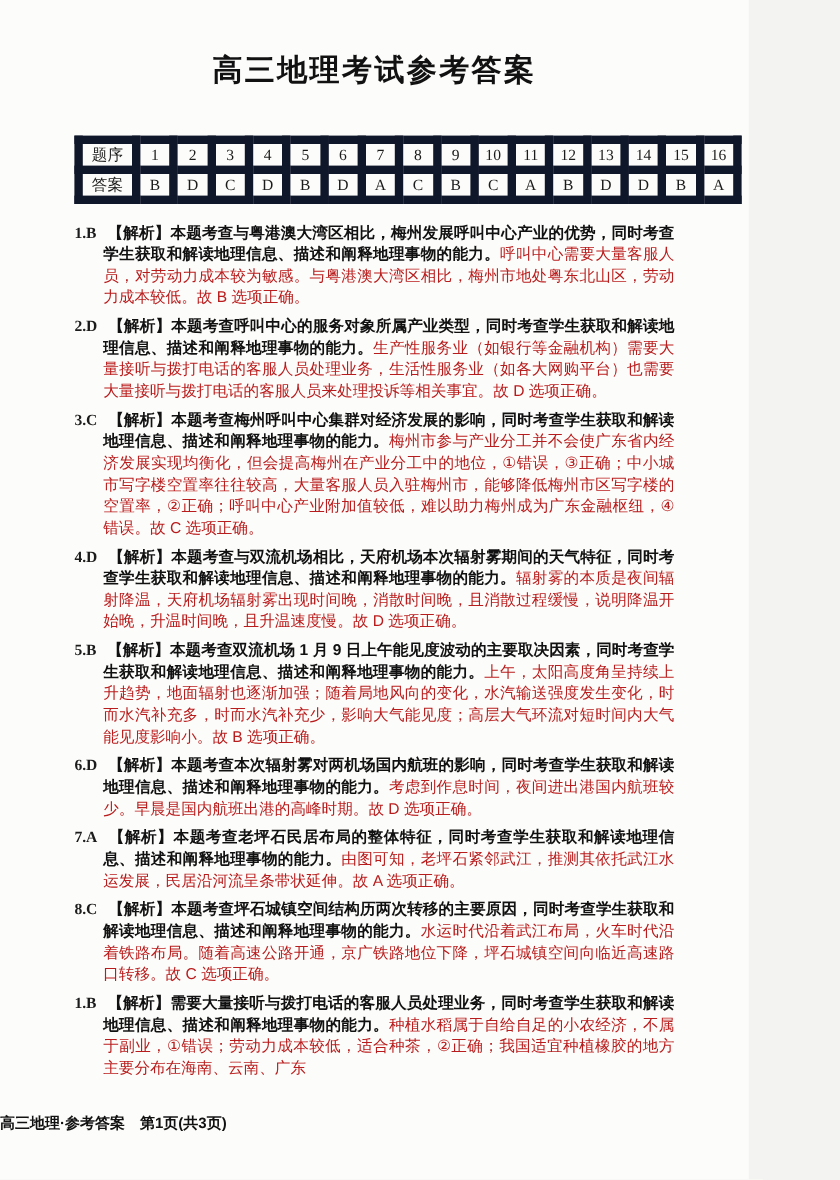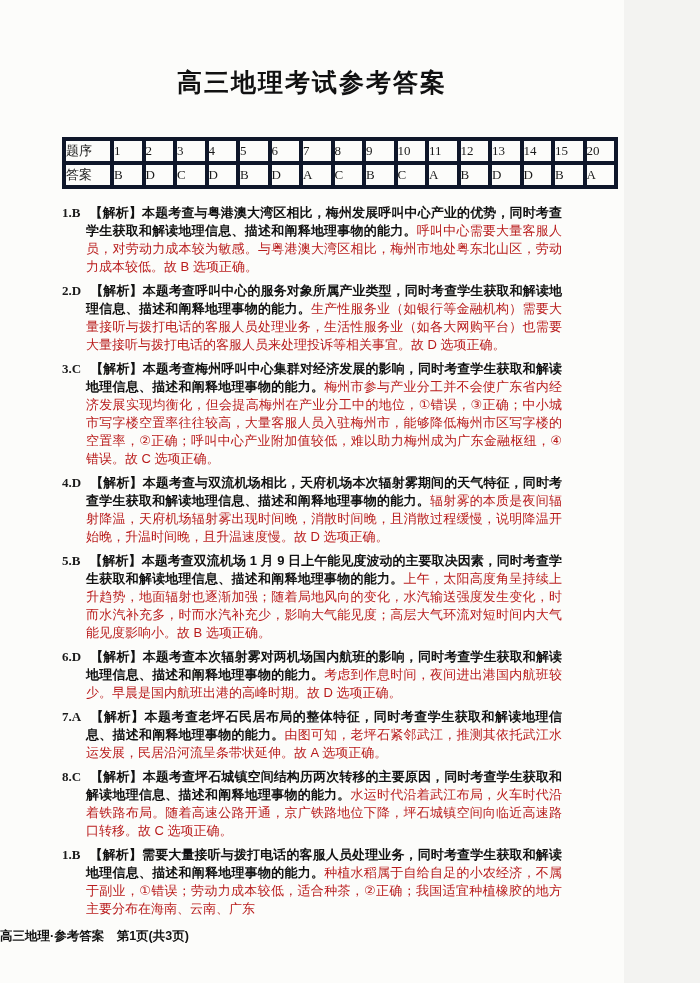--- a/index.html
+++ b/index.html
@@ -7,42 +7,42 @@
   body {
     width: 700px; height: 983px;
     background: #f3f3f1;
     font-family: "Liberation Sans", "DejaVu Sans", sans-serif;
     color: #1b1b1b;
   }
   .page {
     width: 624px; height: 983px;
     background: #fcfcfa;
     position: relative;
-    padding: 66px 62px 0 62px;
+    padding: 42px 62px 0 62px;
     overflow: hidden;
   }
   .title {
     font-size: 25px;
     font-weight: bold;
     text-align: center;
     letter-spacing: 2px;
     margin: 0 0 38px 0;
     color: #111;
   }
   .answer-table {
     border-collapse: collapse;
     table-layout: fixed;
     width: 556px;
     margin: 0 auto 15px auto;
   }
   .answer-table th, .answer-table td {
-    border: 4px solid #0f172a;
+    border: 7px solid #0f172a;
     height: 24px;
     padding: 0;
-    text-align: left;
+    text-align: center;
     vertical-align: middle;
     font-size: 13px;
     font-weight: normal;
     font-family: "Liberation Serif", "DejaVu Serif", serif;
   }
   .answer-table th { width: 48px; font-family: "Liberation Sans", sans-serif; }
   .explanations { margin-top: 13px; }
   .exp {
     margin: 0 0 6px 0;
     font-size: 13px;
@@ -88,21 +88,21 @@
           <td>6</td>
           <td>7</td>
           <td>8</td>
           <td>9</td>
           <td>10</td>
           <td>11</td>
           <td>12</td>
           <td>13</td>
           <td>14</td>
           <td>15</td>
-          <td>20</td>
+          <td>16</td>
         </tr>
       <tr>
         <th>答案</th>
       <td>B</td>
           <td>D</td>
           <td>C</td>
           <td>D</td>
           <td>B</td>
           <td>D</td>
           <td>A</td>

